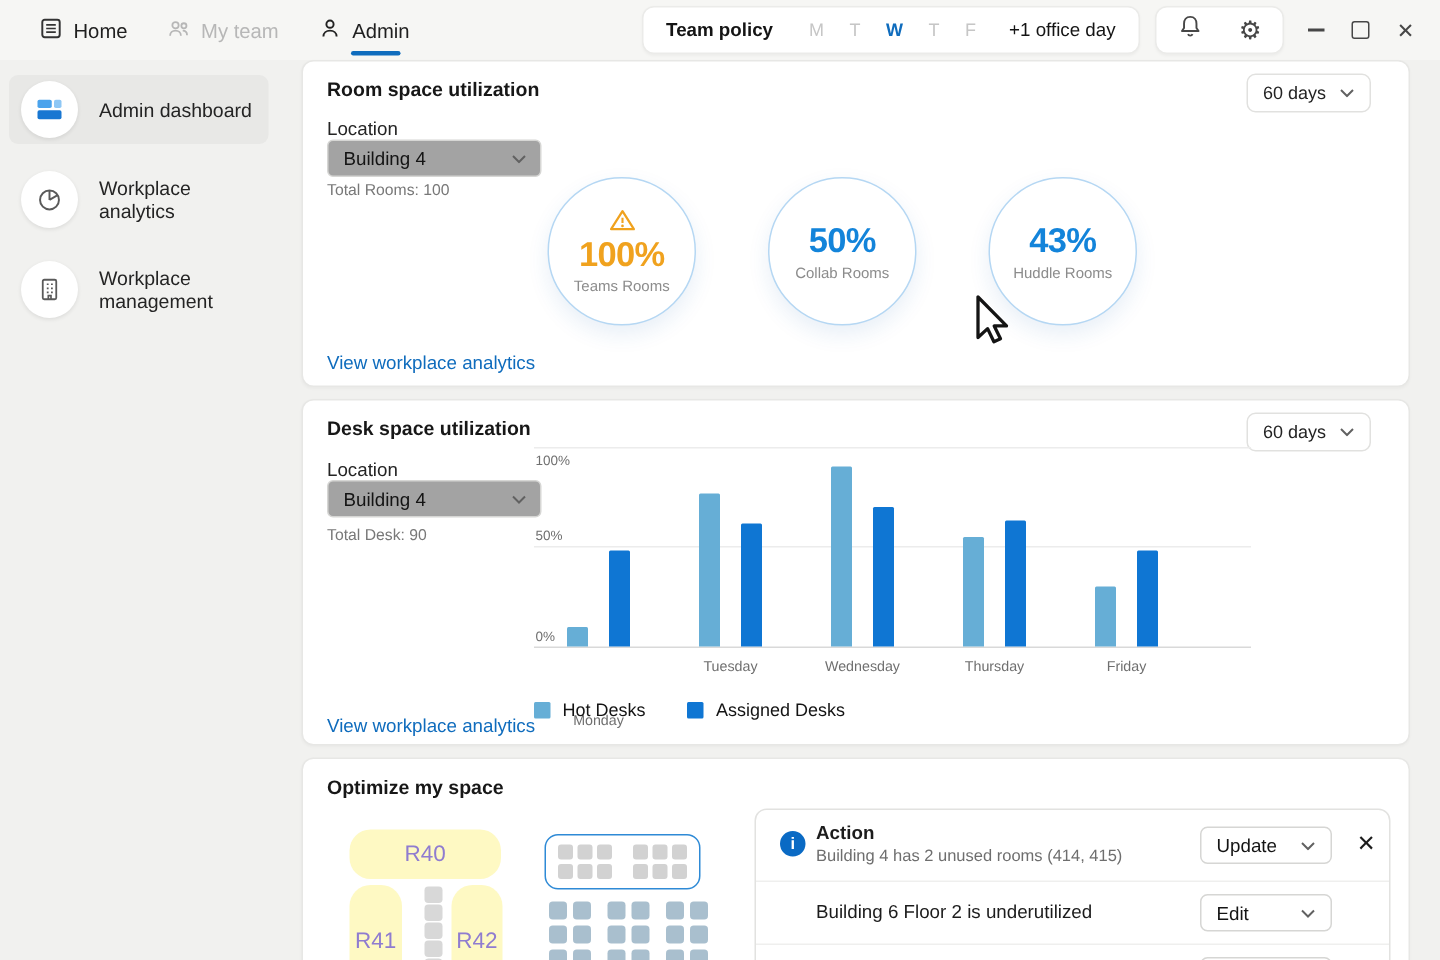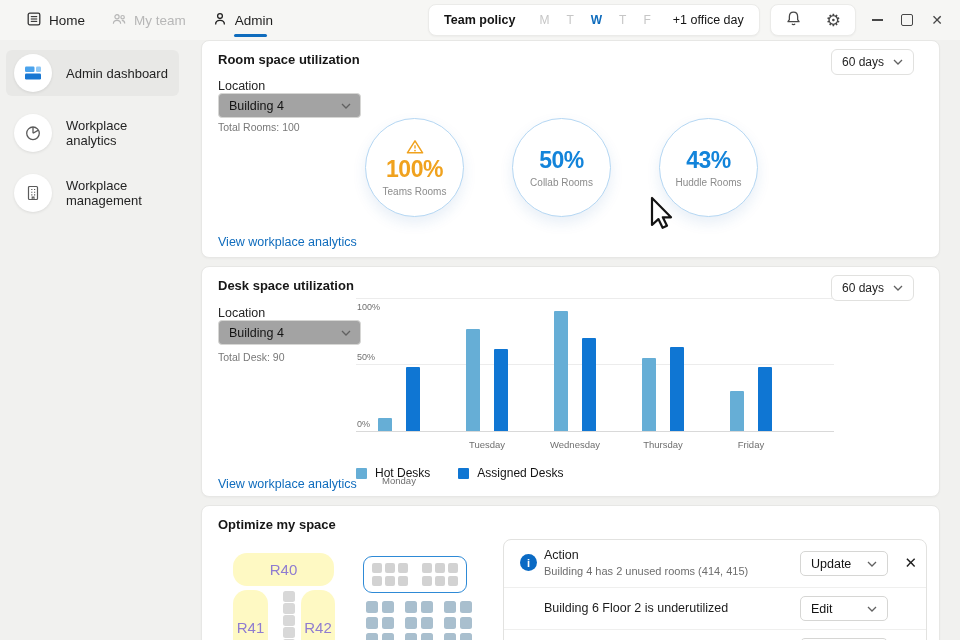--- a/index.html
+++ b/index.html
@@ -70,21 +70,21 @@
   .desk-sel{position:absolute;left:161px;top:50px;width:104px;height:37px;border:1.5px solid #2e8ad6;border-radius:9px;background:#fff;display:flex;align-items:center;justify-content:space-between;padding:0 8px;box-sizing:border-box}
   .g32{grid-template-columns:repeat(3,10px);gap:3px}
   .g32>div{width:10px;height:10px;background:#d2d2d2;border-radius:2px}
   .desk-rows{position:absolute;left:164px;top:95px;display:flex;gap:11px}
   .g23{grid-template-columns:repeat(2,12px);gap:4px}
   .g23>div{width:12px;height:12px;background:#a9bfce;border-radius:2.5px}
   
   .apanel{position:absolute;left:301px;top:33px;width:424px;height:160px;background:#fff;border:1px solid #e2e2e0;border-radius:8px;box-sizing:border-box}
   .ahead{position:relative;height:47px}
   .info{position:absolute;left:16px;top:14px;width:17px;height:17px;border-radius:50%;background:#0a6ac4;color:#fff;font-size:11px;font-weight:bold;display:flex;align-items:center;justify-content:center}
-  .ahead-title{position:absolute;left:40px;top:8px;font-size:12.5px;font-weight:normal;color:#1c1c1c}
+  .ahead-title{position:absolute;left:40px;top:8px;font-size:12.5px;font-weight:bold;color:#1c1c1c}
   .ahead-sub{position:absolute;left:40px;top:25px;font-size:11px;color:#6e6e6e}
   .abtn{position:absolute;right:38px;width:88px;height:25px;background:#fff;border:1px solid #d6d6d4;border-radius:5px;display:flex;align-items:center;justify-content:space-between;padding:0 10px;box-sizing:border-box;font-size:12.5px;color:#141414}
   .ahead .abtn{top:11px}
   .aclose{position:absolute;right:9px;top:15px;font-size:15px;color:#1c1c1c;line-height:1}
   .arow{position:relative;height:41px;border-top:1px solid #efefee}
   .arow-text{position:absolute;left:40px;top:13px;font-size:12.5px;color:#1c1c1c}
   .arow .abtn{top:8px}
   
   .cursor{position:absolute;left:649px;top:196px;z-index:50;pointer-events:none}
 </style>

